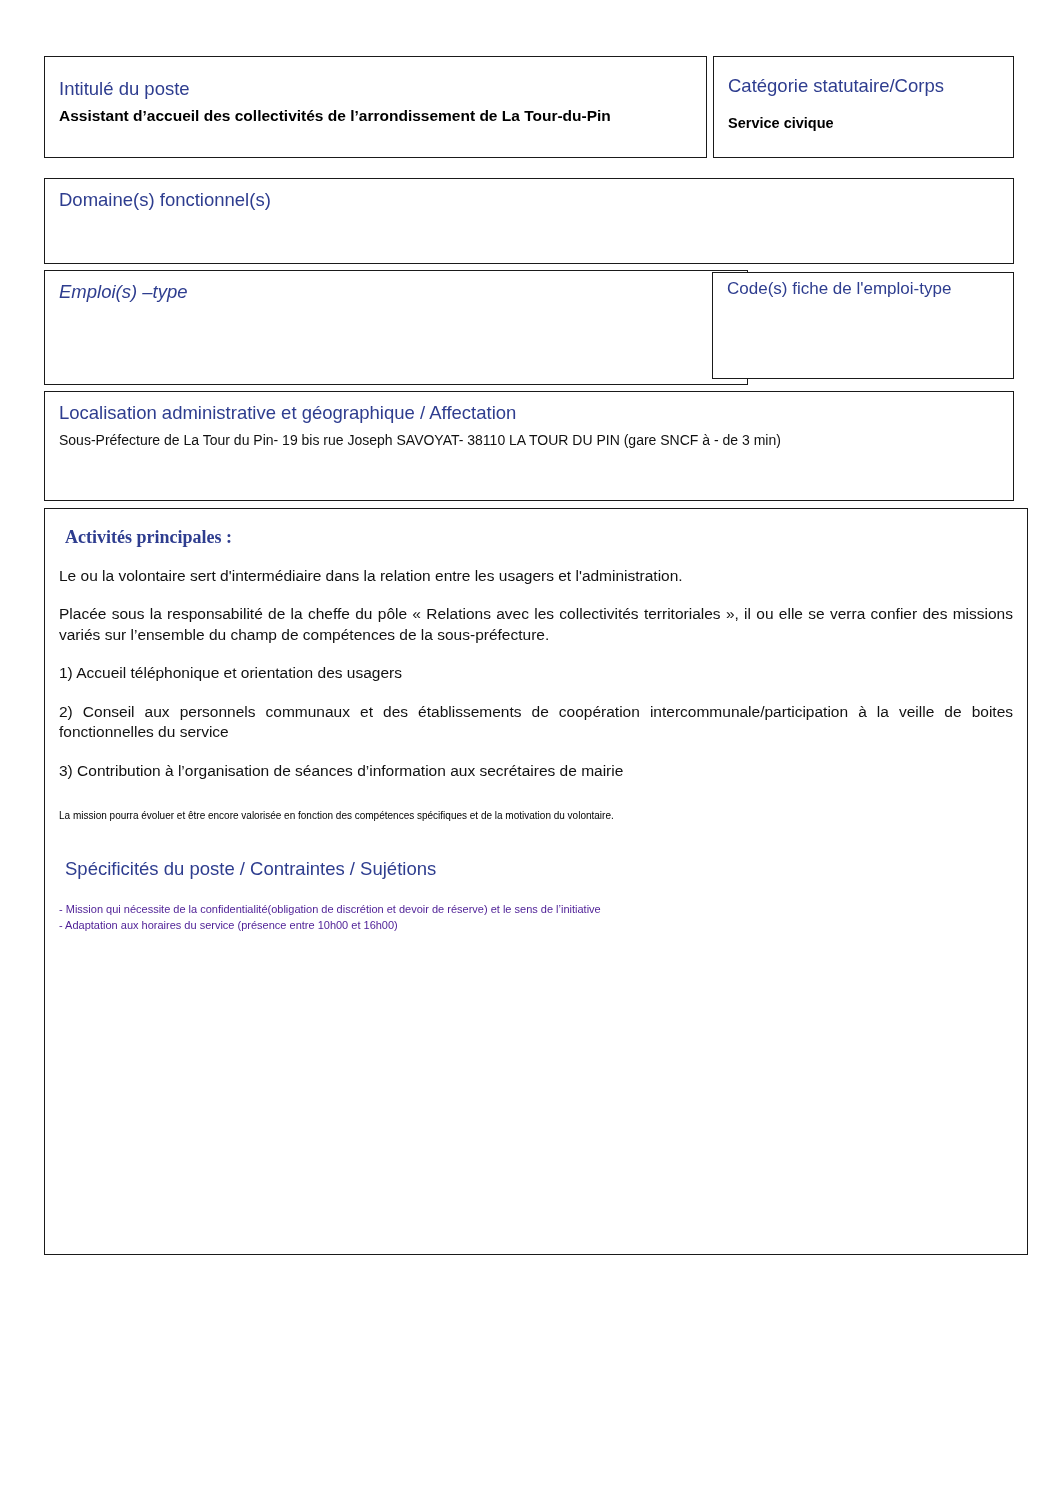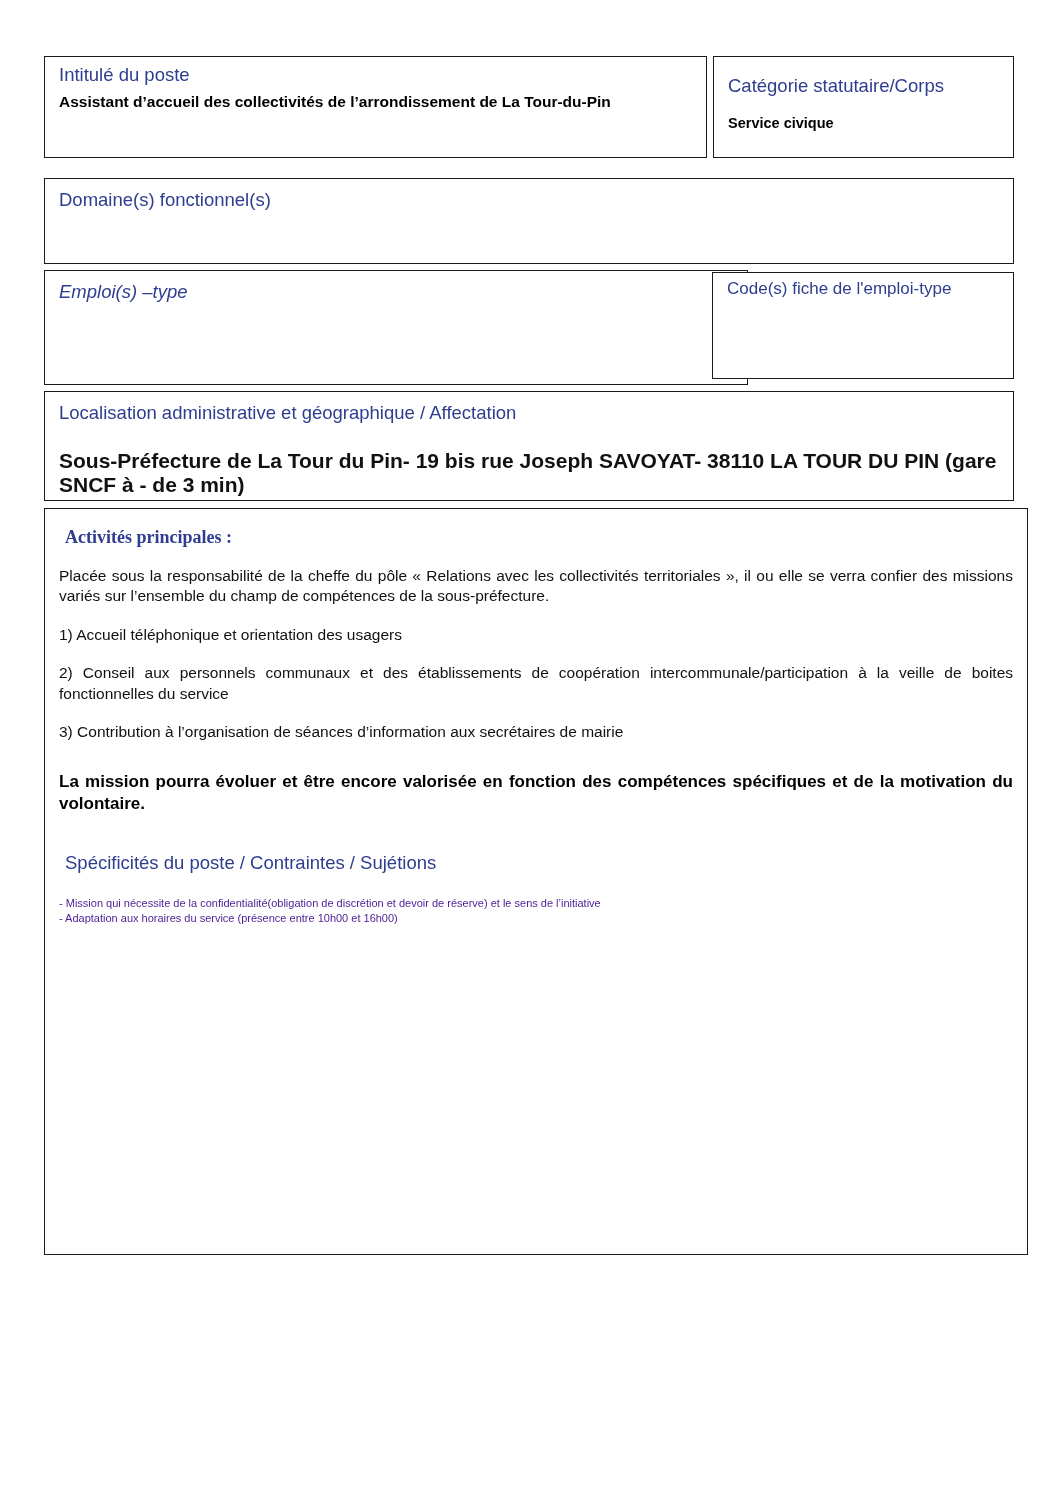--- a/index.html
+++ b/index.html
@@ -34,21 +34,21 @@
   }
   .body-text {
     color: #111111;
     font-size: 15.5px;
     line-height: 1.3;
   }
 
   
   #box-intitule {
     left: 44px; top: 56px; width: 663px; height: 102px;
-    padding: 6px 12px 0 14px;
+    padding: 20px 12px 0 14px;
   }
   #box-intitule .lbl { margin: 0 0 6px 0; }
   #box-intitule .val {
     font-size: 15.5px;
     font-weight: bold;
     line-height: 1.35;
     color: #000;
   }
   #box-categorie {
     left: 713px; top: 56px; width: 301px; height: 102px;
@@ -83,24 +83,23 @@
     padding: 5px 8px 0 14px;
   }
   #box-codes .lbl { font-size: 17px; }
 
   
   #box-localisation {
     left: 44px; top: 391px; width: 970px; height: 110px;
     padding: 9px 12px 0 14px;
   }
   #box-localisation .val {
-    font-size: 21px;
+    font-size: 14px;
     color: #111;
-    margin-top: 25px;
-    font-weight: bold;
+    margin-top: 8px;
   }
 
   
   #box-activites {
     left: 44px; top: 508px; width: 984px; height: 747px;
     padding: 0;
   }
   #box-activites .inner {
     padding: 12px 14px 0 14px;
   }
@@ -115,22 +114,22 @@
     font-size: 15.5px;
     line-height: 1.32;
     color: #111;
     margin: 18px 0 0 0;
     text-align: left;
   }
   .para.justified {
     text-align: justify;
   }
   .para-bold {
-    font-weight: bold;
-    font-size: 17px;
+    font-weight: normal;
+    font-size: 10px;
     line-height: 1.32;
     color: #000;
     margin: 28px 0 0 0;
     text-align: justify;
   }
   .spec-title {
     color: #2e3d8f;
     font-size: 18.5px;
     margin: 36px 0 0 6px;
   }
@@ -173,20 +172,21 @@
 
   <div class="box" id="box-localisation">
     <div class="blue-label">Localisation administrative et géographique / Affectation</div>
     <div class="val">Sous-Préfecture de La Tour du Pin- 19 bis rue Joseph SAVOYAT- 38110 LA TOUR DU PIN (gare SNCF à - de 3 min)</div>
   </div>
 
   <div class="box" id="box-activites">
     <div class="inner">
       <div class="activites-title">Activités principales :</div>
 
+      <div class="para">Le ou la volontaire sert d'intermédiaire dans la relation entre les usagers et l'administration.</div>
       <div class="para justified">Placée sous la responsabilité de la cheffe du pôle « Relations avec les collectivités territoriales », il ou elle se verra confier des missions variés sur l’ensemble du champ de compétences de la sous-préfecture.</div>
       <div class="para">1) Accueil téléphonique et orientation des usagers</div>
       <div class="para justified">2) Conseil aux personnels communaux et des établissements de coopération intercommunale/participation à la veille de boites fonctionnelles du service</div>
       <div class="para">3) Contribution à l’organisation de séances d’information aux secrétaires de mairie</div>
 
       <div class="para-bold">La mission pourra évoluer et être encore valorisée en fonction des compétences spécifiques et de la motivation du volontaire.</div>
 
       <div class="spec-title">Spécificités du poste / Contraintes / Sujétions</div>
       <div class="spec-lines">- Mission qui nécessite de la confidentialité(obligation de discrétion et devoir de réserve) et le sens de l’initiative
 - Adaptation aux horaires du service (présence entre 10h00 et 16h00)</div>

